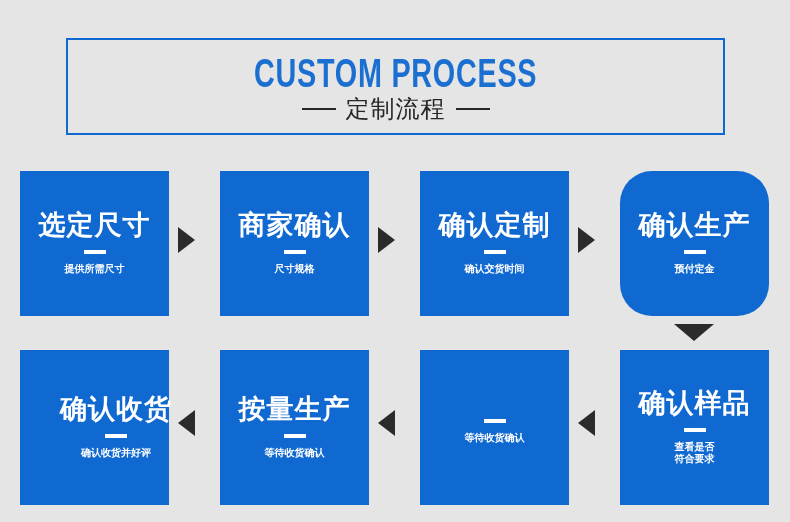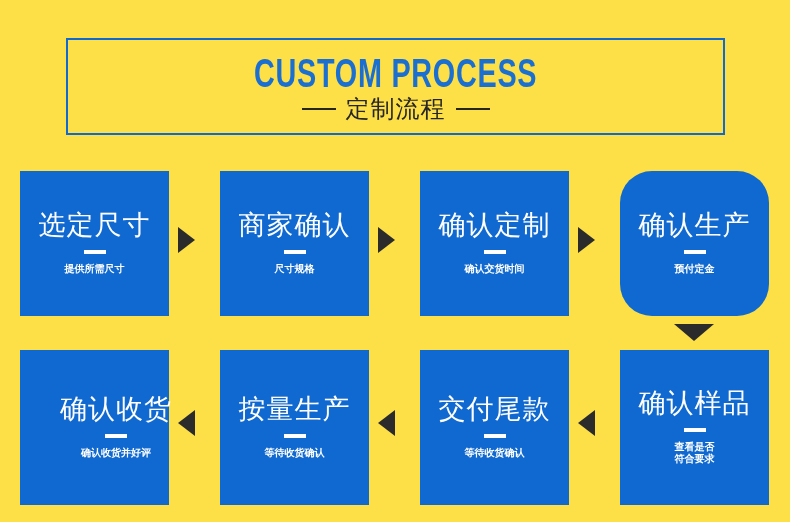--- a/index.html
+++ b/index.html
@@ -11,21 +11,21 @@
     height: 522px;
     background: #ffffff;
     font-family: "Liberation Sans", "DejaVu Sans", sans-serif;
     overflow: hidden;
   }
 
   .page {
     position: relative;
     width: 790px;
     height: 522px;
-    background: #fde047;
+    background: #e5e5e5;
   }
 
   
   .header-frame {
     position: absolute;
     left: 66px;
     top: 38px;
     width: 659px;
     height: 97px;
     border: 2px solid #1069D0;
@@ -73,21 +73,21 @@
     background: #1069D0;
     display: flex;
     flex-direction: column;
     align-items: center;
     justify-content: center;
     box-sizing: border-box;
     color: #ffffff;
   }
   .box .box-title {
     font-size: 27px;
-    font-weight: normal;
+    font-weight: bold;
     line-height: 1.1;
     letter-spacing: 1px;
     color: #ffffff;
     white-space: nowrap;
   }
   .box .box-divider {
     width: 22px;
     height: 4px;
     background: #ffffff;
     margin: 9px 0 9px 0;
@@ -197,21 +197,20 @@
     <div class="box-sub">确认收货并好评</div>
   </div>
 
   <div class="box row2 b6">
     <div class="box-title">按量生产</div>
     <div class="box-divider"></div>
     <div class="box-sub">等待收货确认</div>
   </div>
 
   <div class="box row2 b7">
-    <div class="box-title">交付尾款</div>
     <div class="box-divider"></div>
     <div class="box-sub">等待收货确认</div>
   </div>
 
   <div class="box row2 b8">
     <div class="box-title">确认样品</div>
     <div class="box-divider"></div>
     <div class="box-sub">查看是否
 符合要求</div>
   </div>

